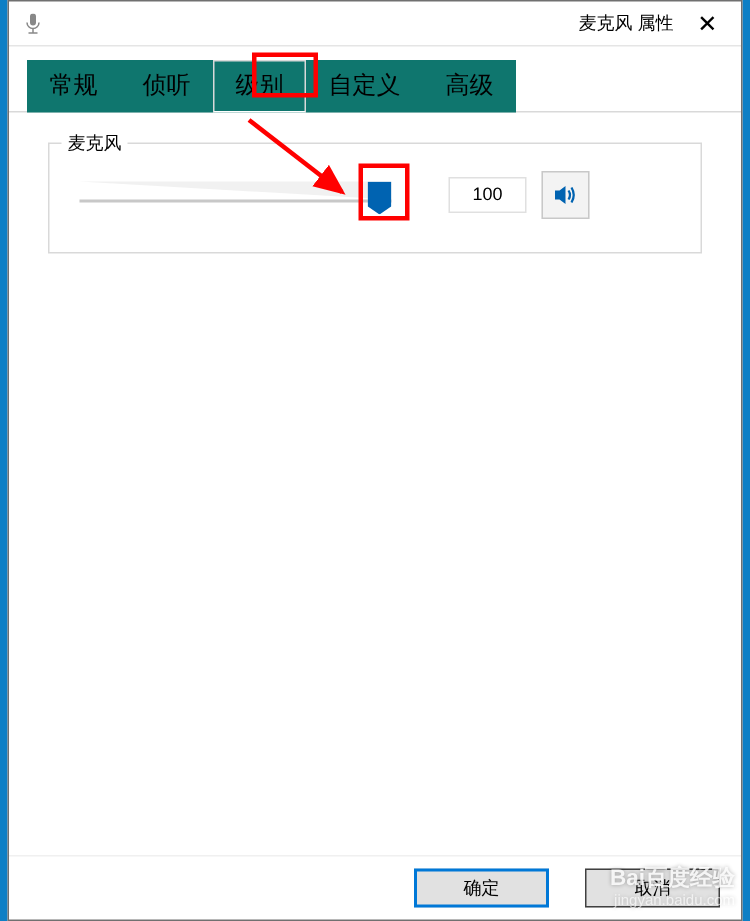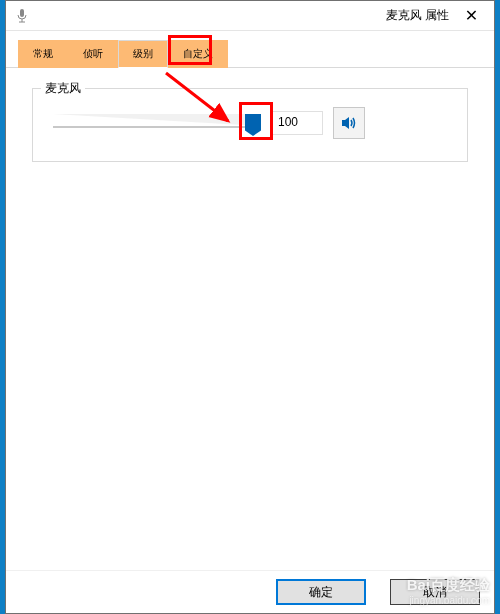--- a/index.html
+++ b/index.html
@@ -51,27 +51,27 @@
       cursor: pointer;
     }
     .tab-row {
       display: flex;
       padding: 8px 12px 0 12px;
       border-bottom: 1px solid #d9d9d9;
       position: relative;
     }
     .tab {
       padding: 6px 14px;
-      font-size: 10px;
+      font-size: 16px;
       cursor: pointer;
       border: 1px solid transparent;
       border-bottom: none;
       position: relative;
       top: 1px;
-      background: #fdba74;
+      background: #0f766e;
     }
     .tab.active {
       border-color: #d9d9d9;
       border-bottom: 1px solid #fff;
     }
     .highlight-tab {
       position: absolute;
       border: 3px solid #ff0000;
       pointer-events: none;
     }
@@ -135,24 +135,25 @@
     }
     .highlight-thumb {
       position: absolute;
       border: 3px solid #ff0000;
       pointer-events: none;
     }
     .value-box {
       width: 52px;
       height: 24px;
       border: 1px solid #e0e0e0;
-      text-align: left;
+      text-align: center;
       padding: 3px 6px;
       font-size: 12px;
       background: #fff;
+      margin-left: 28px;
     }
     .mute-btn {
       width: 32px;
       height: 32px;
       border: 1px solid #c8c8c8;
       background: #f3f3f3;
       display: flex;
       align-items: center;
       justify-content: center;
       cursor: pointer;
@@ -211,20 +212,21 @@
     <div class="close-btn">
       <span>✕</span>
     </div>
   </div>
 
   <div class="tab-row">
     <div class="tab">常规</div>
     <div class="tab">侦听</div>
     <div class="tab active" id="tab-levels">级别</div>
     <div class="tab">自定义</div>
+    <div class="tab">高级</div>
     <div class="highlight-tab" style="left:162px; top:4px; width:44px; height:30px;"></div>
   </div>
 
   <div class="content">
     <div class="group">
       <span class="group-label">麦克风</span>
 
       <div class="slider-row">
         <div class="slider-track-wrap" id="slider-wrap">
           <div class="slider-wedge"></div>

